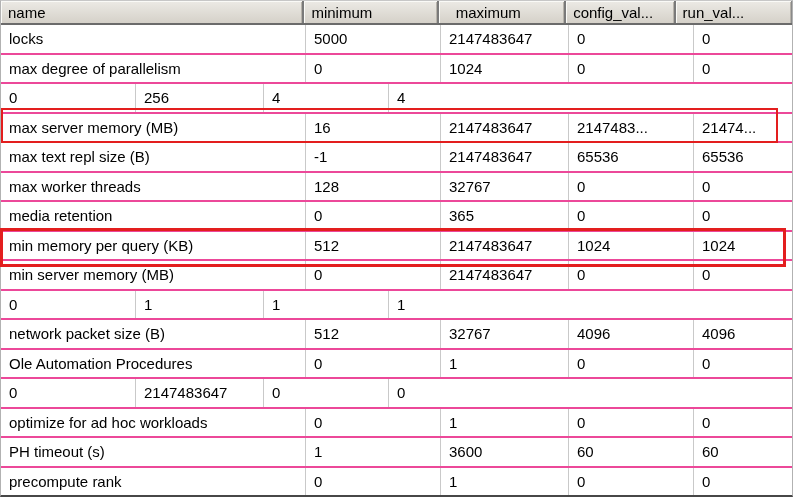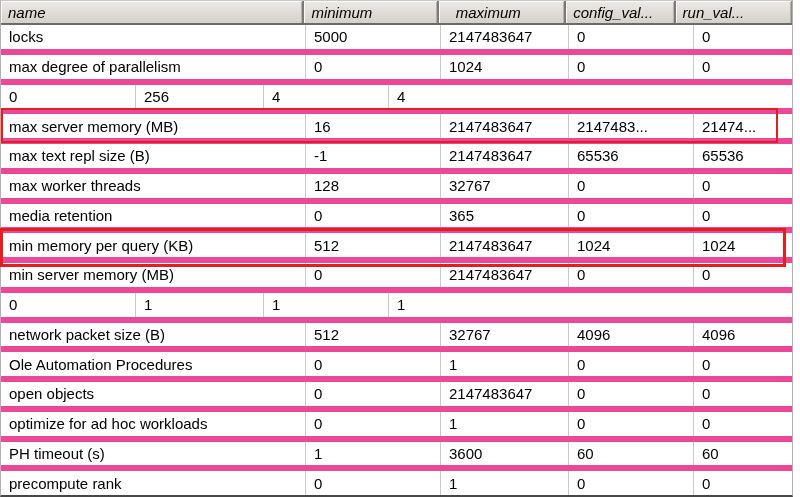--- a/index.html
+++ b/index.html
@@ -17,24 +17,23 @@
     display:flex;flex:0 0 22px;height:22px;
     background:linear-gradient(#ecebe6,#d3cfc7);
     border-bottom:2px solid #6b6b6b;
   }
   .hcell{
     box-sizing:border-box;display:flex;align-items:center;
     padding-left:7px;overflow:hidden;white-space:nowrap;
     background:linear-gradient(#eceae5,#d5d1c9);
     border-right:2px solid #7a7a7a;
     box-shadow:inset 1px 1px 0 #fafaf7, inset -1px 0 0 #b6b2aa;
-    font-style:italic;
   }
   #grid-body{display:flex;flex-direction:column;flex:1;}
-  .row{display:flex;flex:1;border-bottom:6px solid #ec4899;background:#fff;}
+  .row{display:flex;flex:1;border-bottom:2px solid #ec4899;background:#fff;}
   .row:last-child{border-bottom:none;text-align:right;}
   .cell{
     box-sizing:border-box;display:flex;align-items:center;
     padding-left:8px;overflow:hidden;white-space:nowrap;
     border-right:1px solid #c9c9c9;
   }
   
   .col-0{width:305px;}
   .col-1{width:135px;}
   .col-2{width:128px;}
@@ -137,21 +136,20 @@
           <div class="cell col-4">4096</div>
         </div>
         <div class="row">
           <div class="cell col-0">Ole Automation Procedures</div>
           <div class="cell col-1">0</div>
           <div class="cell col-2">1</div>
           <div class="cell col-3">0</div>
           <div class="cell col-4">0</div>
         </div>
         <div class="row">
-          <div class="cell col-0">open objects</div>
           <div class="cell col-1">0</div>
           <div class="cell col-2">2147483647</div>
           <div class="cell col-3">0</div>
           <div class="cell col-4">0</div>
         </div>
         <div class="row">
           <div class="cell col-0">optimize for ad hoc workloads</div>
           <div class="cell col-1">0</div>
           <div class="cell col-2">1</div>
           <div class="cell col-3">0</div>

